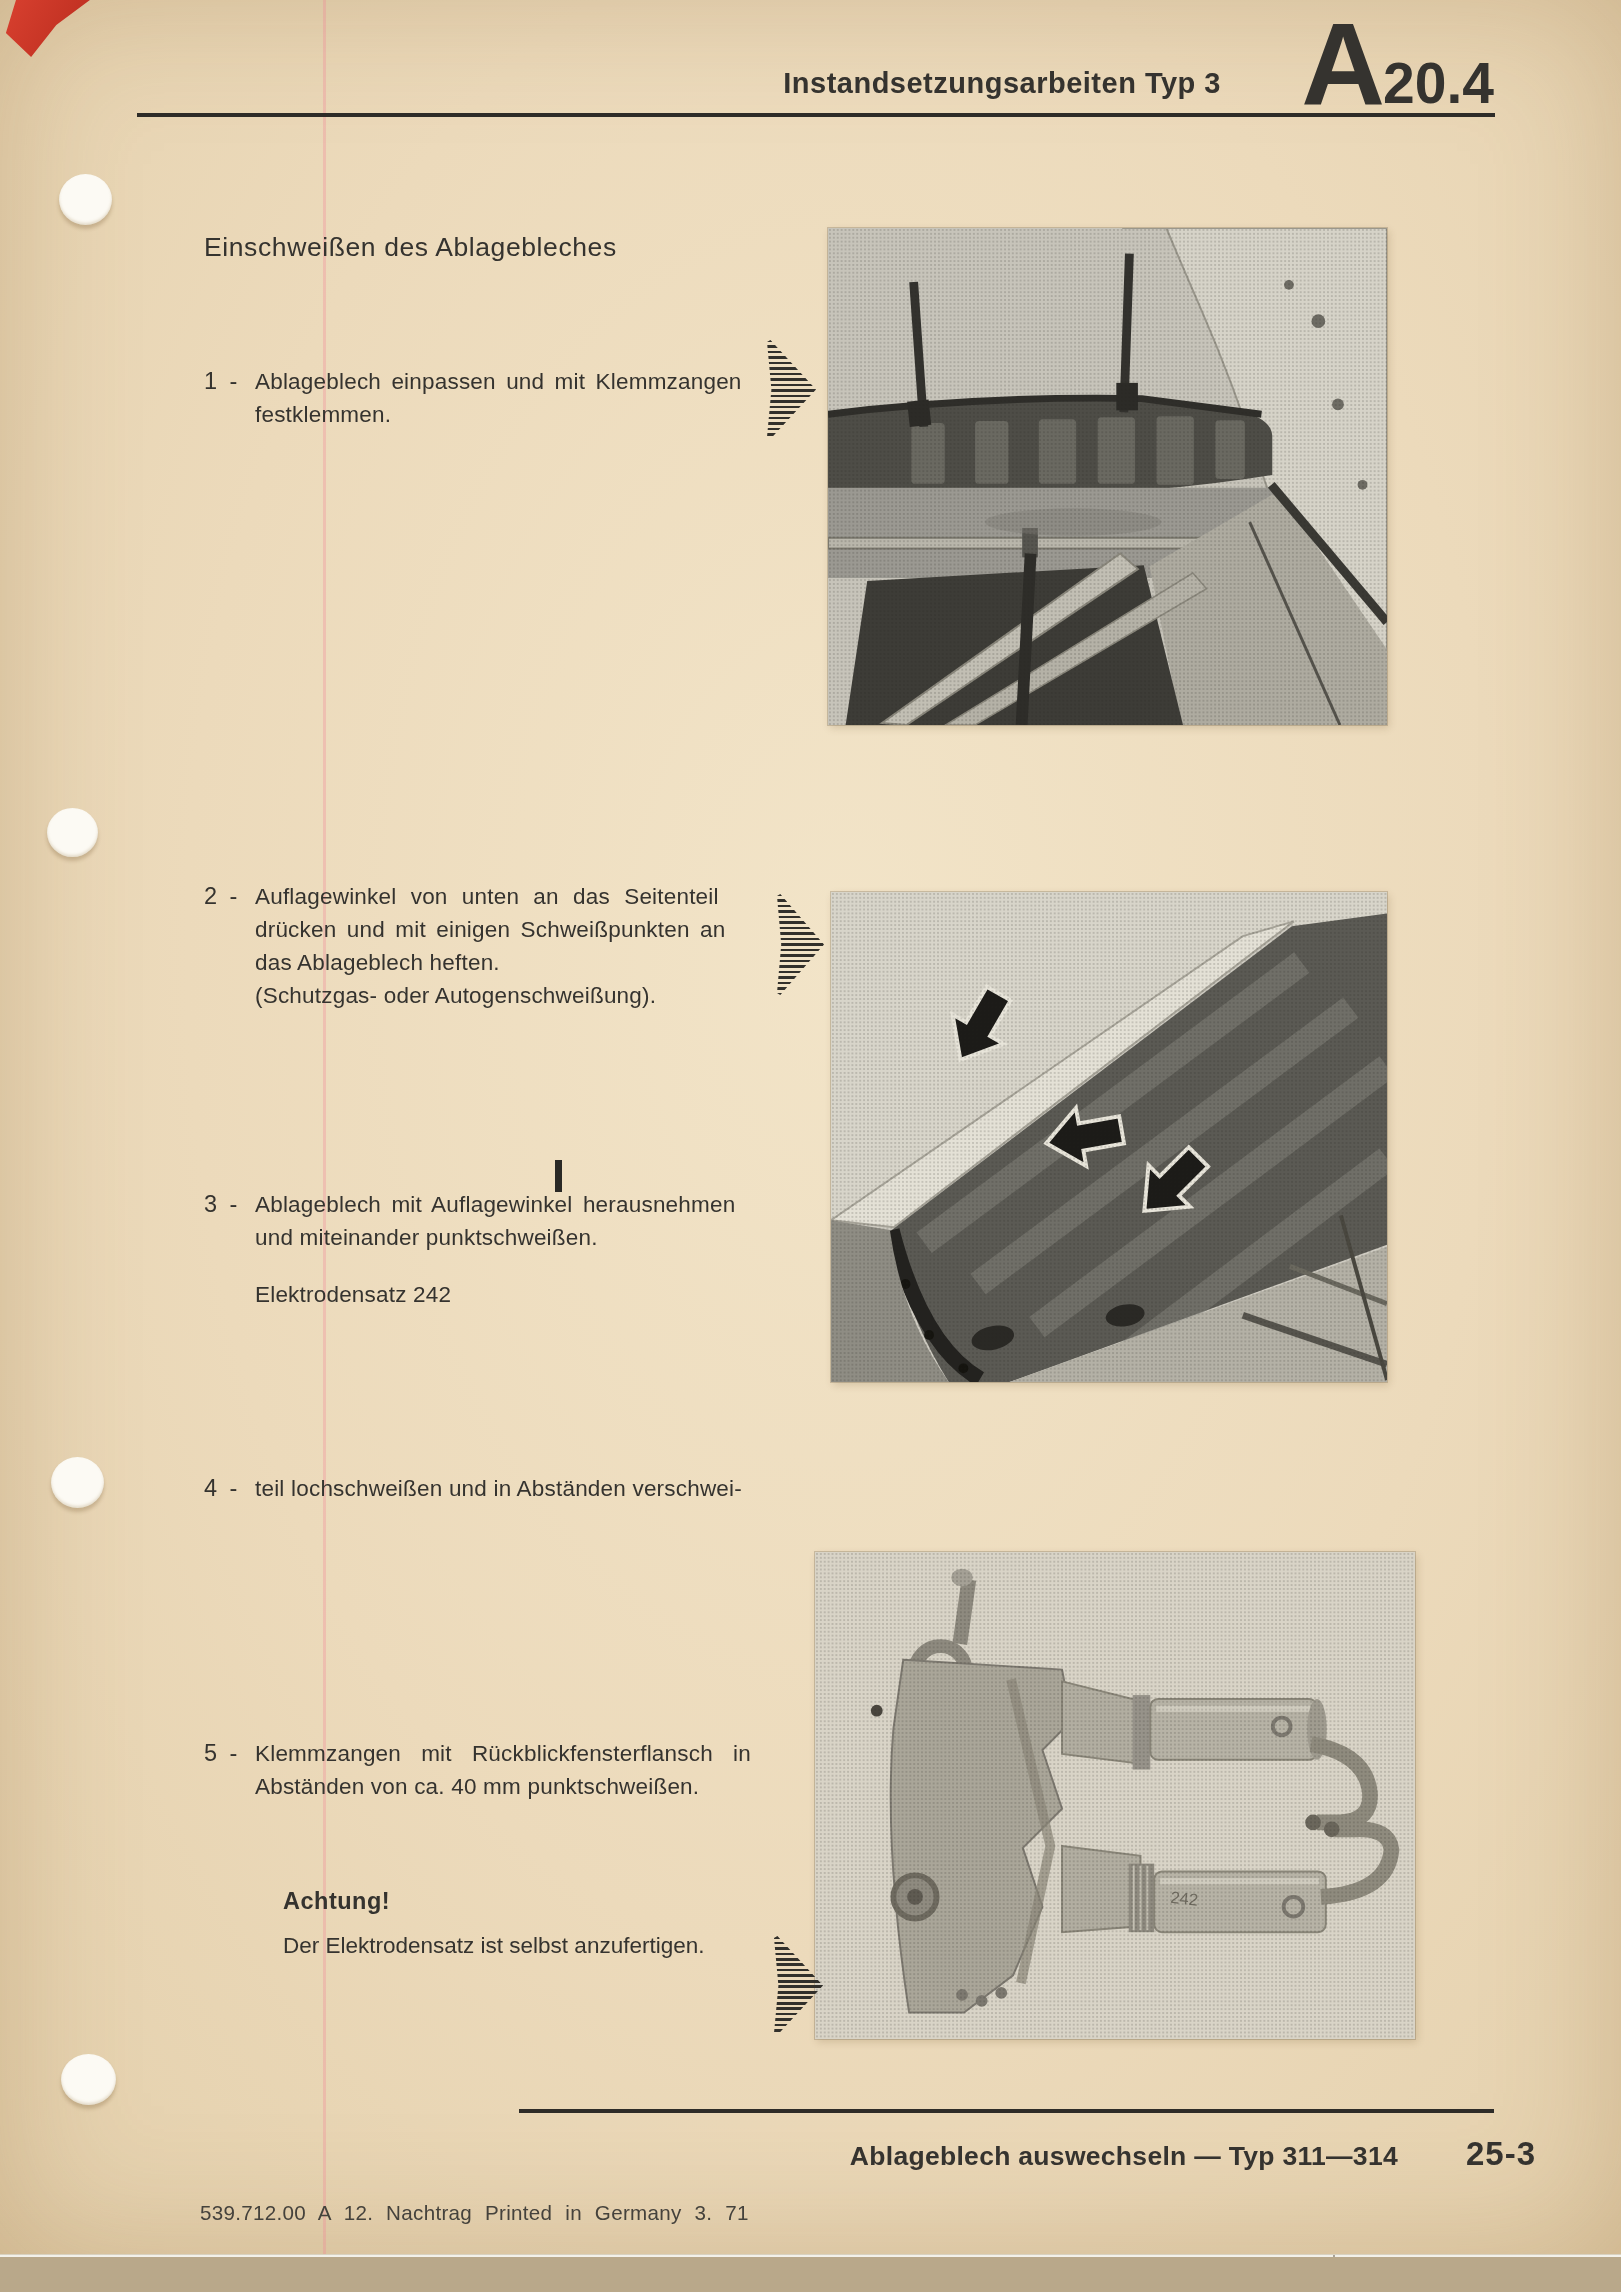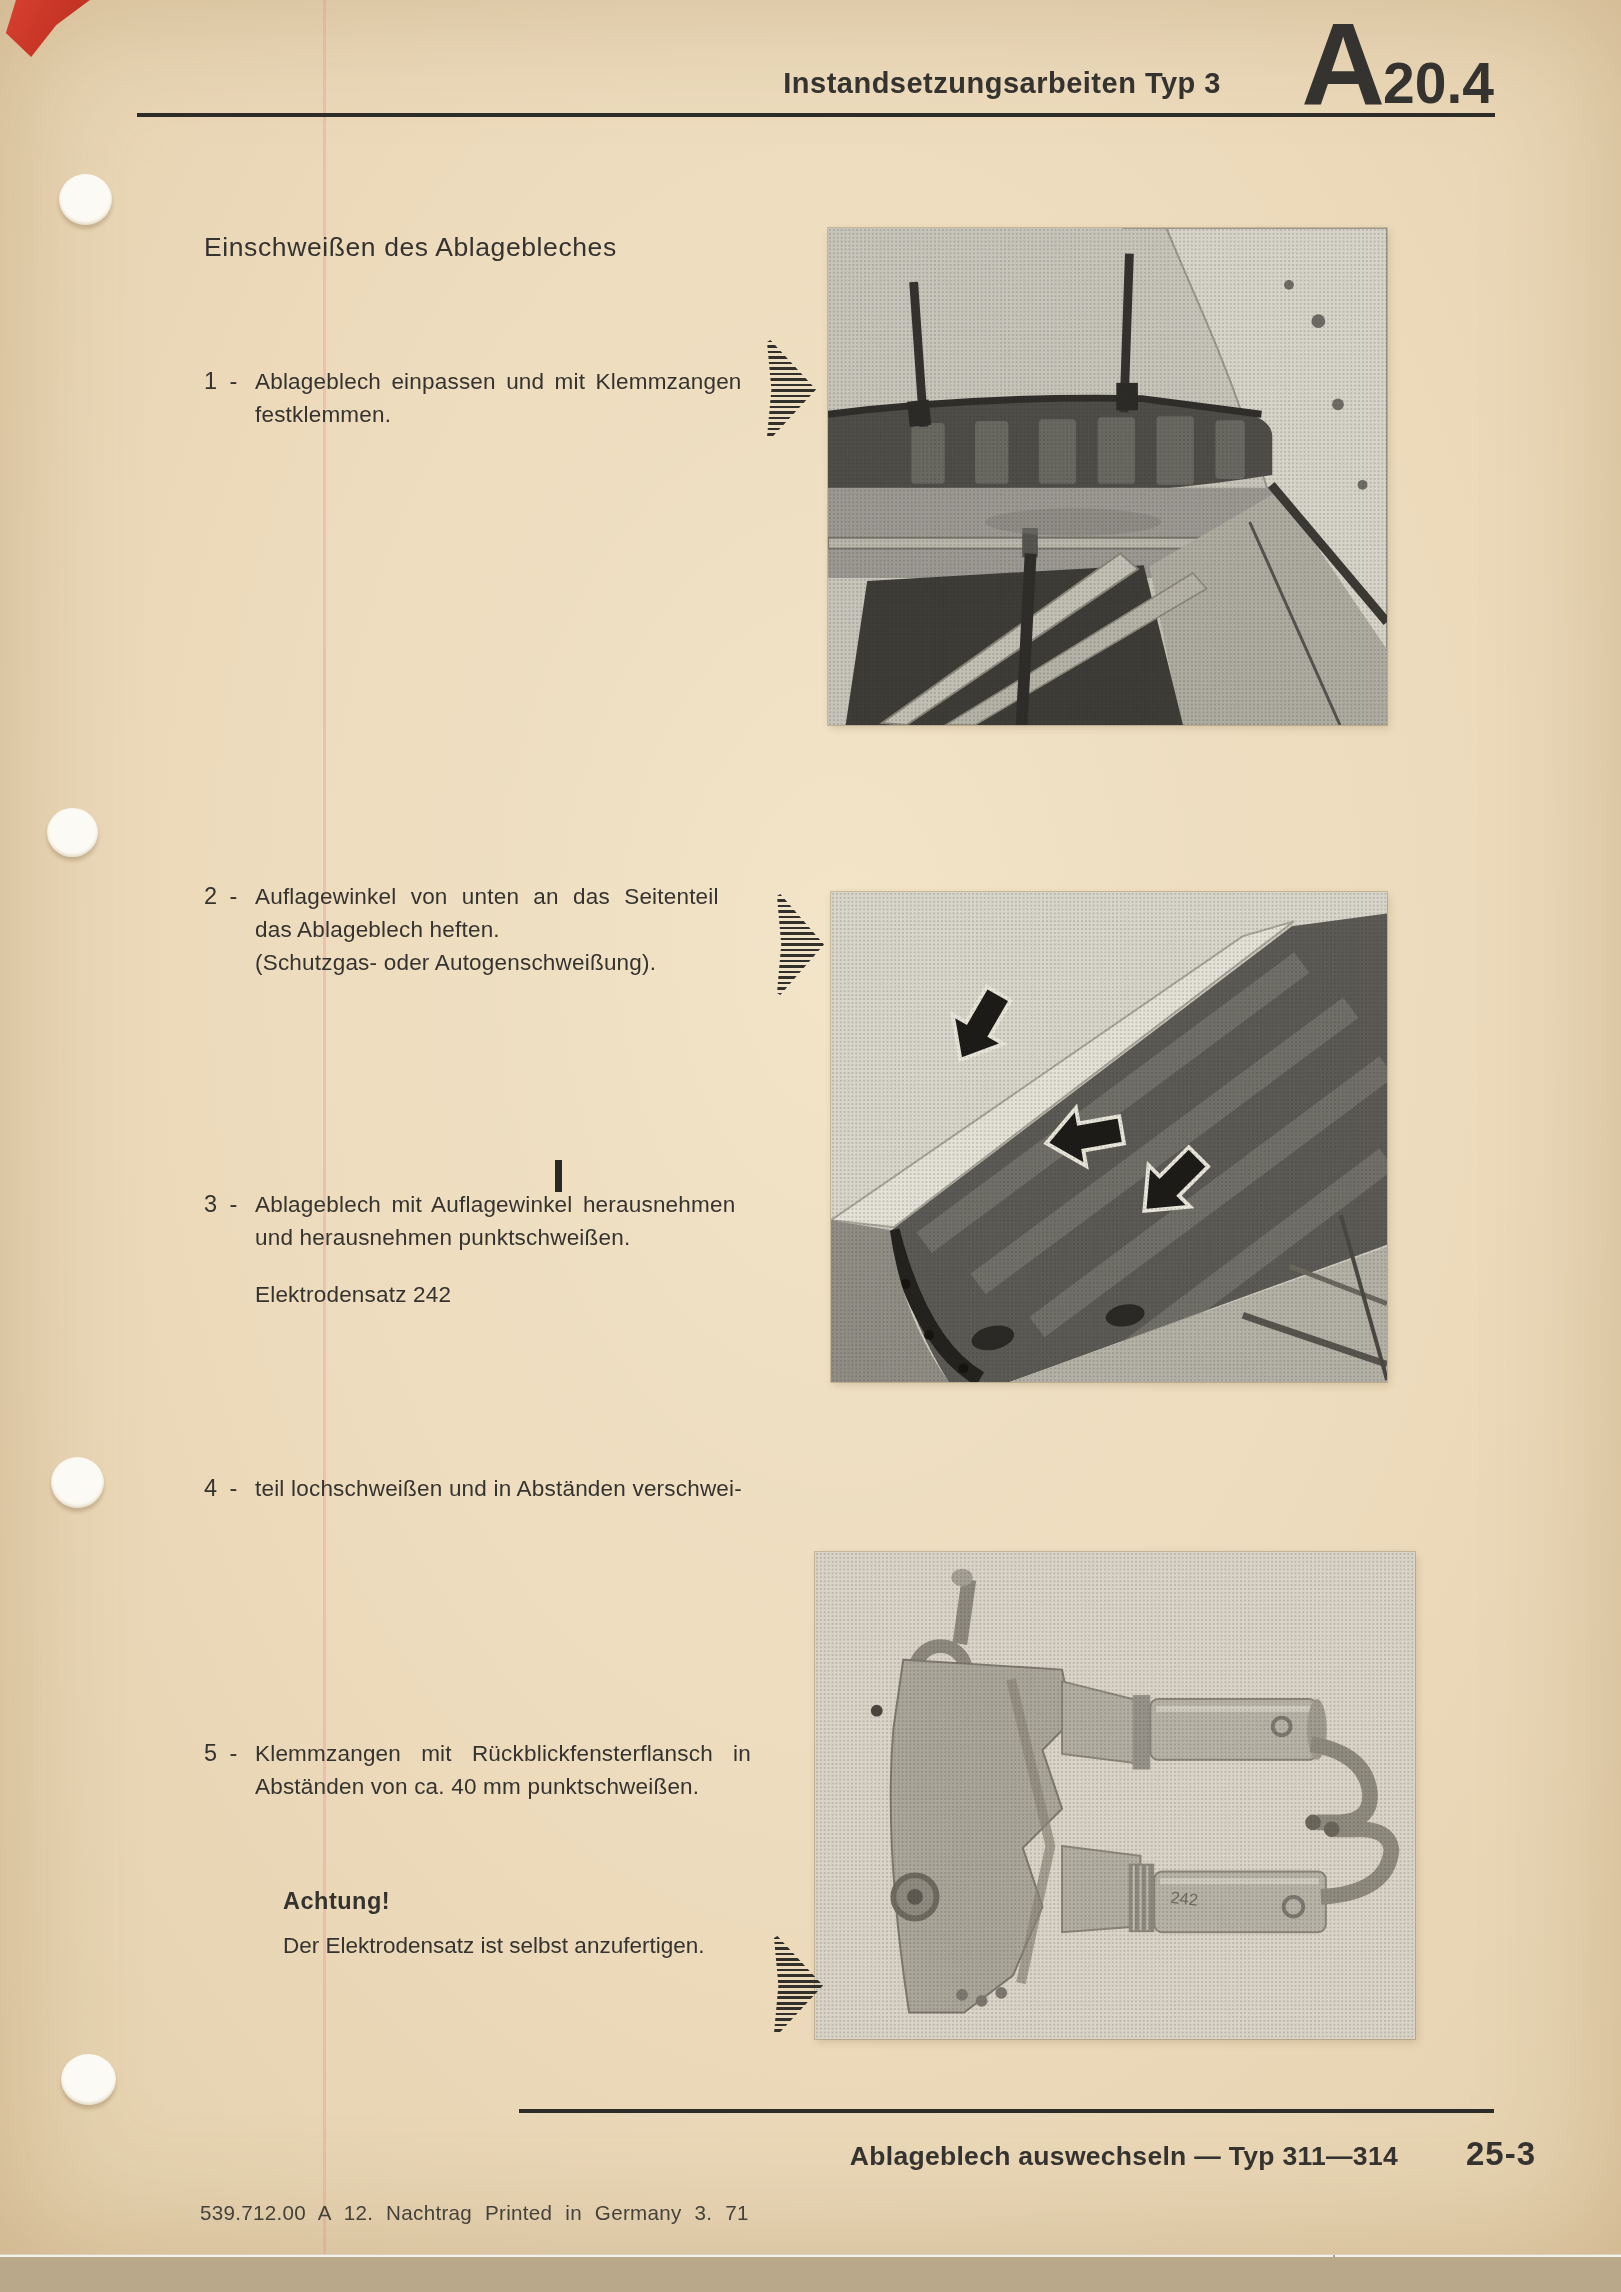--- a/index.html
+++ b/index.html
@@ -113,20 +113,21 @@
       <path d="M452 262 L570 402" stroke="#3a3934" stroke-width="9"></path>
       <path d="M430 300 L522 507" stroke="#55534c" stroke-width="3"></path>
       <ellipse cx="250" cy="300" rx="90" ry="14" fill="#7e7c75" opacity="0.45"></ellipse>
     </svg>
   </figure>
 
   <div class="step" style="top:880px;">
     <span class="num">2 -</span>
     <div>
       <div class="tline w3">Auflagewinkel von unten an das Seitenteil</div>
+      <div class="tline w2">drücken und mit einigen Schweißpunkten an</div>
       <div class="tline">das Ablageblech heften.</div>
       <div class="tline">(Schutzgas- oder Autogenschweißung).</div>
     </div>
   </div>
   <div class="harrow" style="left:777px;top:894px;width:47px;height:101px;"></div>
 
   <figure class="photo ht" style="left:831px;top:892px;width:556px;height:490px;">
     <svg viewBox="0 0 567 500" preserveAspectRatio="none">
       <rect x="0" y="0" width="567" height="500" fill="#d0cdc3"></rect>
       <path d="M0 0 L567 0 L567 26 L468 34 L62 340 L0 332 Z" fill="#d8d5ca"></path>
@@ -155,21 +156,21 @@
       <path d="M468 382 L567 420" stroke="#6b695f" stroke-width="5"></path>
       <path d="M520 330 L567 498" stroke="#4a4840" stroke-width="4"></path>
     </svg>
   </figure>
   <div class="printmark"></div>
 
   <div class="step" style="top:1188px;">
     <span class="num">3 -</span>
     <div>
       <div class="tline w2">Ablageblech mit Auflagewinkel herausnehmen</div>
-      <div class="tline">und herausnehmen punktschweißen.</div>
+      <div class="tline">und miteinander punktschweißen.</div>
       <div class="tline extra">Elektrodensatz 242</div>
     </div>
   </div>
 
   <div class="step" style="top:1472px;">
     <span class="num">4 -</span>
     <div>
       <div class="tline">teil lochschweißen und in Abständen verschwei-</div>
     </div>
   </div>

